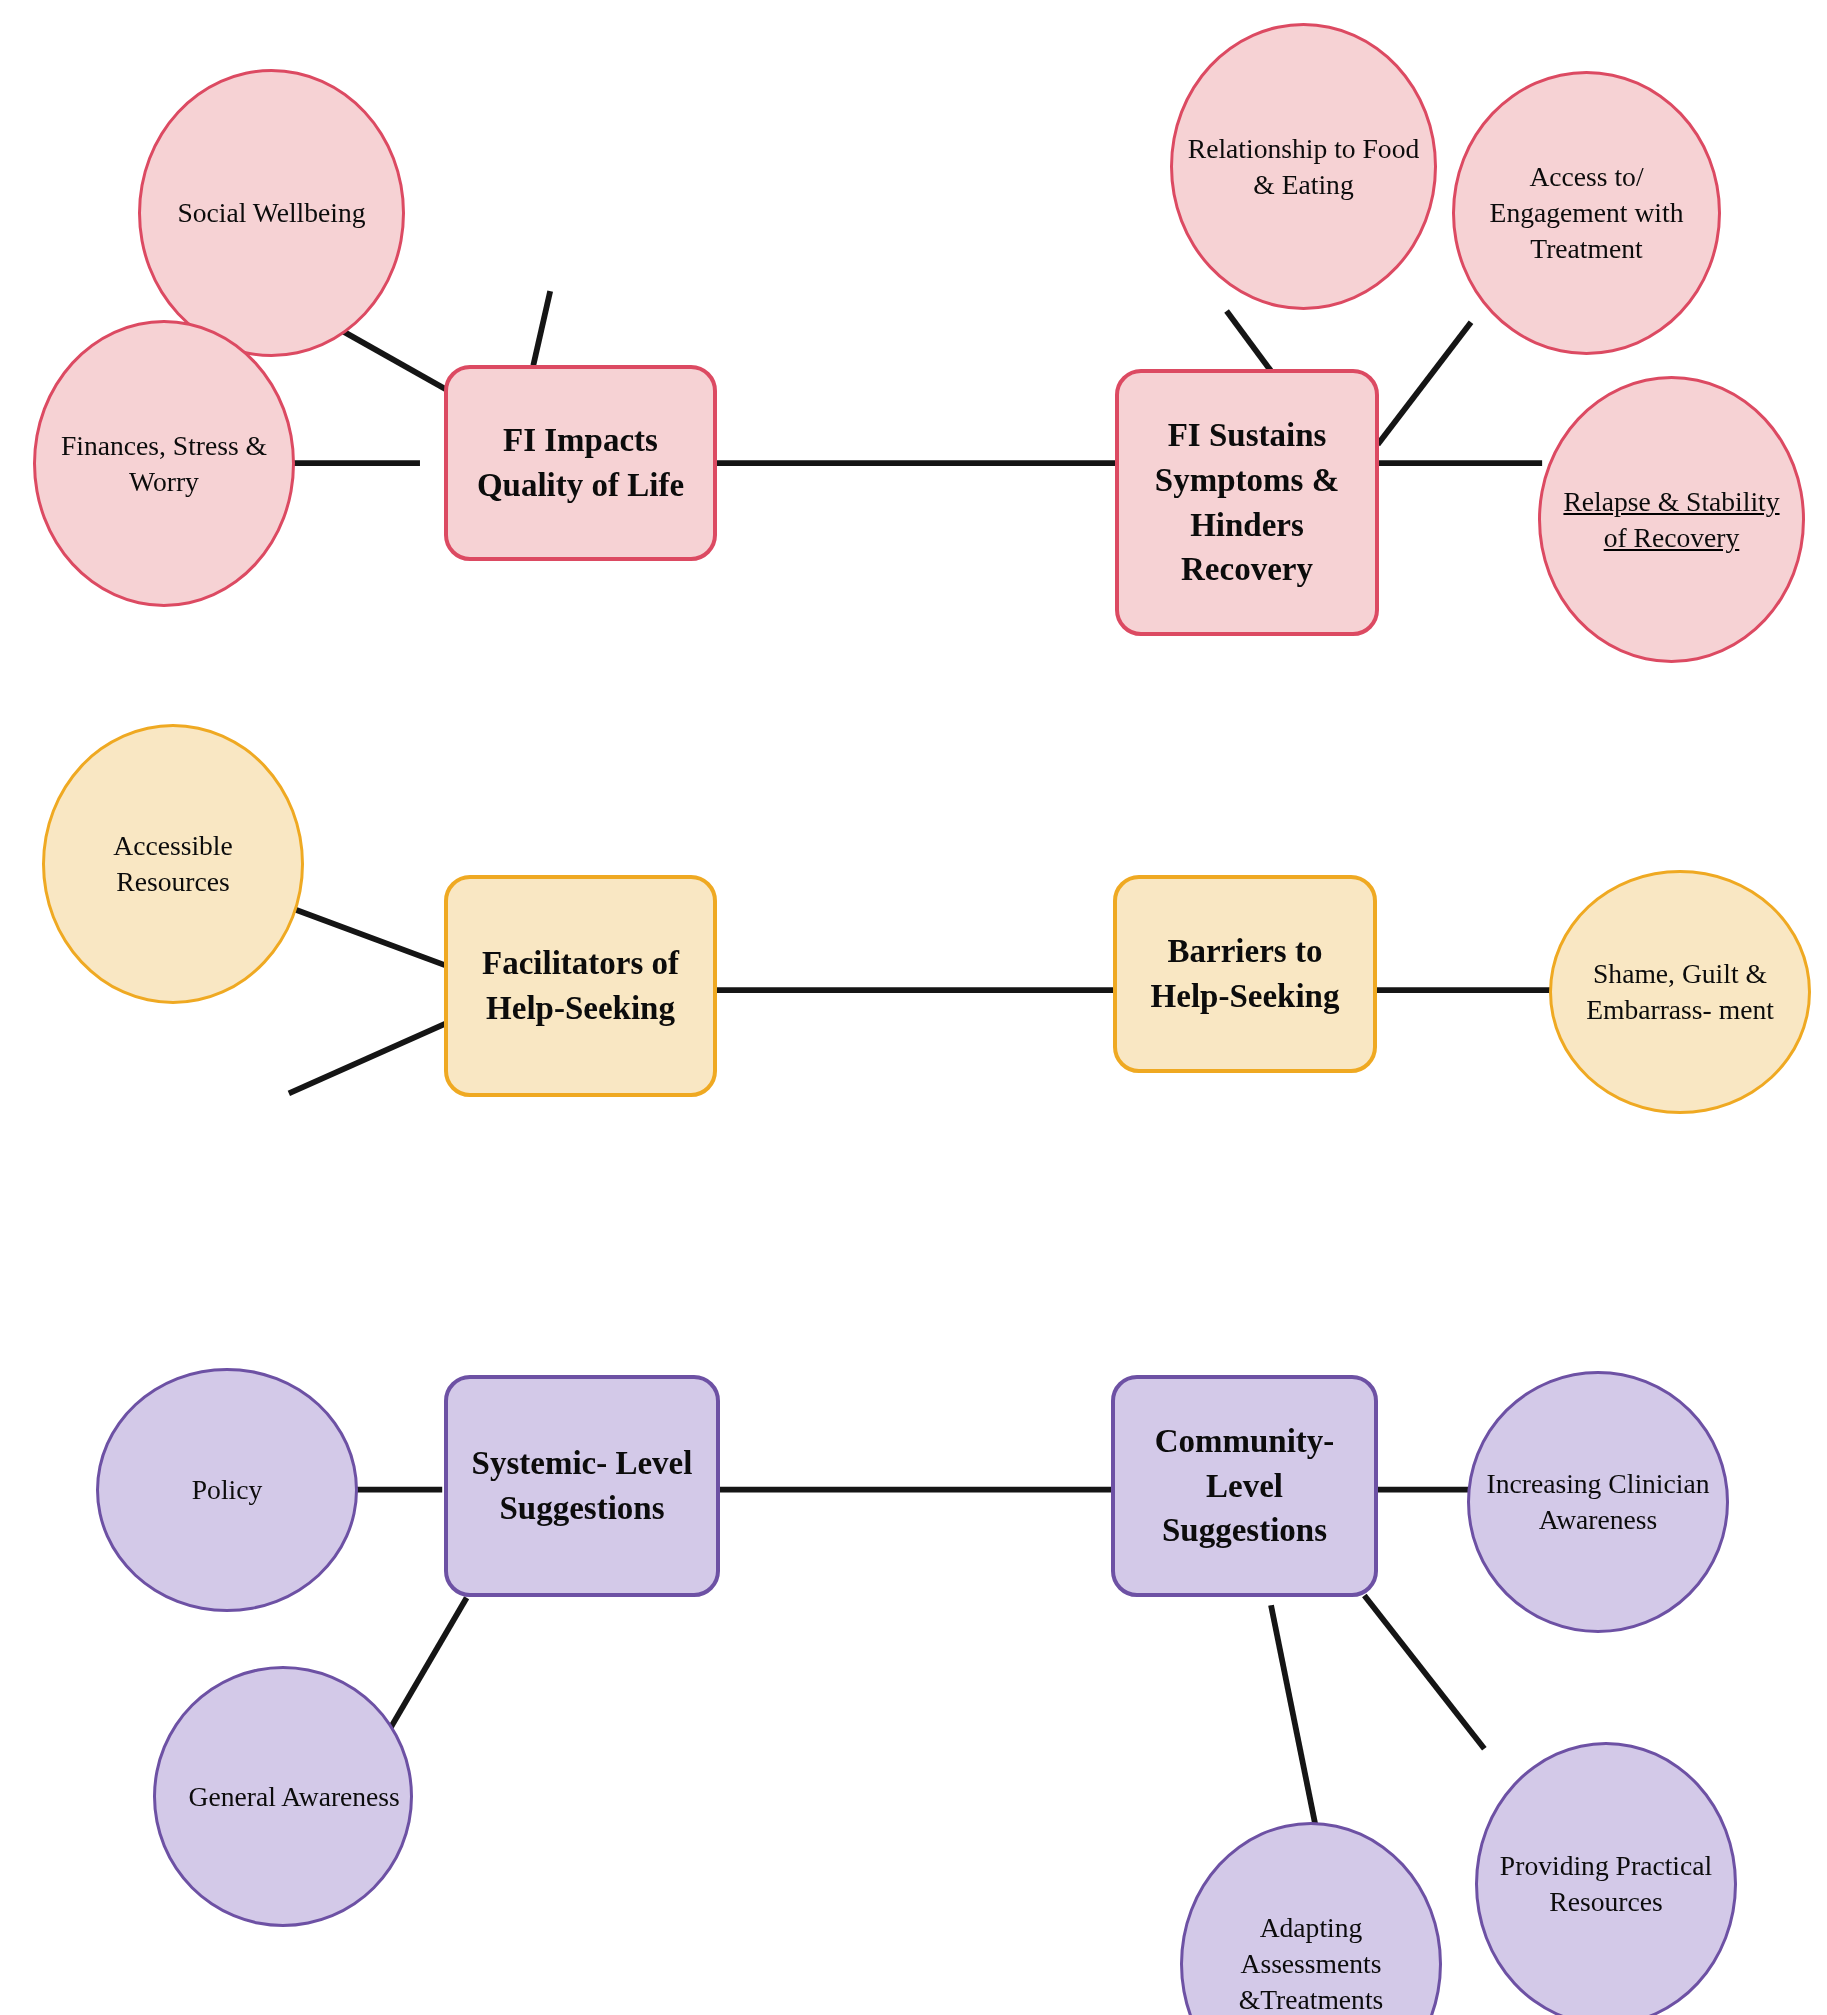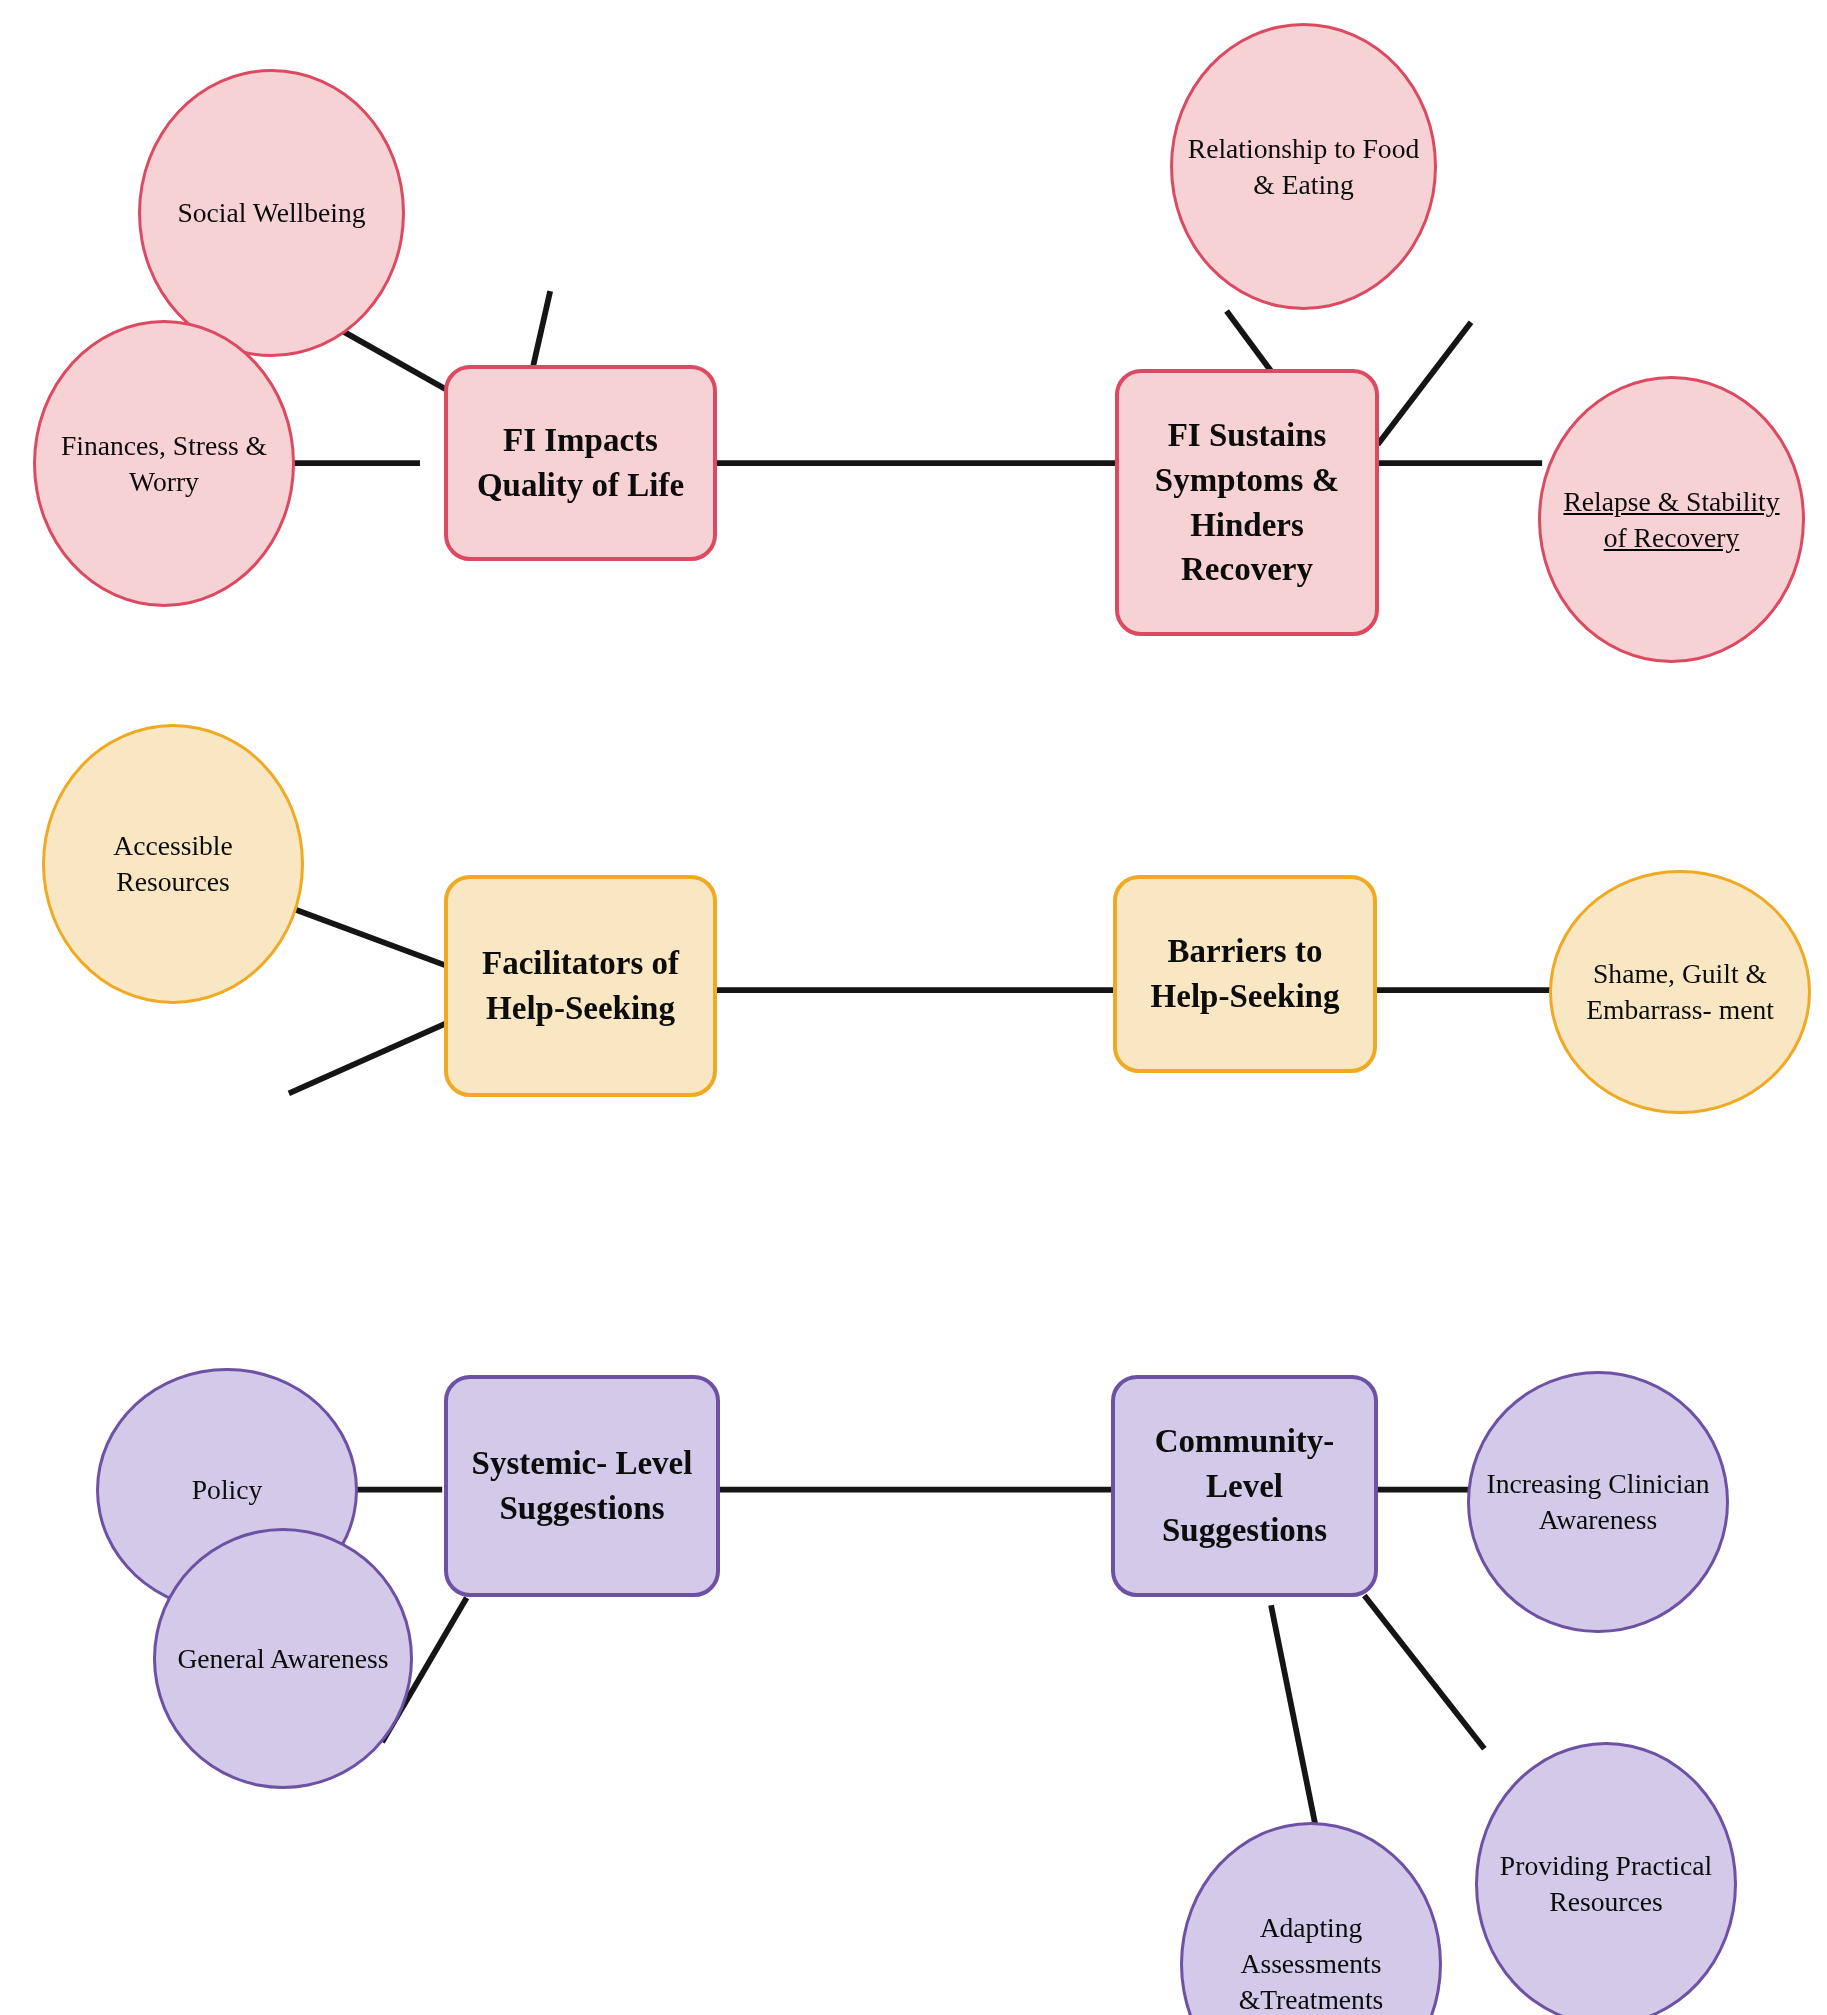--- a/index.html
+++ b/index.html
@@ -57,20 +57,23 @@
   </div>
 
   <div class="node box pink" style="left:444px;top:365px;width:273px;height:196px;">
     <span class="lbl">FI Impacts Quality of Life</span>
   </div>
 
   <div class="node circle pink" style="left:1170px;top:23px;width:267px;height:287px;">
     <span class="lbl">Relationship to Food &amp; Eating</span>
   </div>
 
+  <div class="node circle pink" style="left:1452px;top:71px;width:269px;height:284px;">
+    <span class="lbl">Access to/ Engagement with Treatment</span>
+  </div>
 
   <div class="node box pink" style="left:1115px;top:369px;width:264px;height:267px;">
     <span class="lbl">FI Sustains Symptoms &amp; Hinders Recovery</span>
   </div>
 
   <div class="node circle pink" style="left:1538px;top:376px;width:267px;height:287px;text-decoration:underline;">
     <span class="lbl">Relapse &amp; Stability of Recovery</span>
   </div>
 
   <div class="node circle yellow" style="left:42px;top:724px;width:262px;height:280px;">
@@ -87,21 +90,21 @@
   </div>
 
   <div class="node circle yellow" style="left:1549px;top:870px;width:262px;height:244px;">
     <span class="lbl">Shame, Guilt &amp; Embarrass- ment</span>
   </div>
 
   <div class="node circle purple" style="left:96px;top:1368px;width:262px;height:244px;">
     <span class="lbl">Policy</span>
   </div>
 
-  <div class="node circle purple" style="left:153px;top:1528px;width:260px;height:261px;">
+  <div class="node circle purple" style="left:153px;top:1666px;width:260px;height:261px;text-align:right;">
     <span class="lbl">General Awareness</span>
   </div>
 
   <div class="node box purple" style="left:444px;top:1375px;width:276px;height:222px;">
     <span class="lbl">Systemic- Level Suggestions</span>
   </div>
 
   <div class="node box purple" style="left:1111px;top:1375px;width:267px;height:222px;">
     <span class="lbl">Community- Level Suggestions</span>
   </div>

